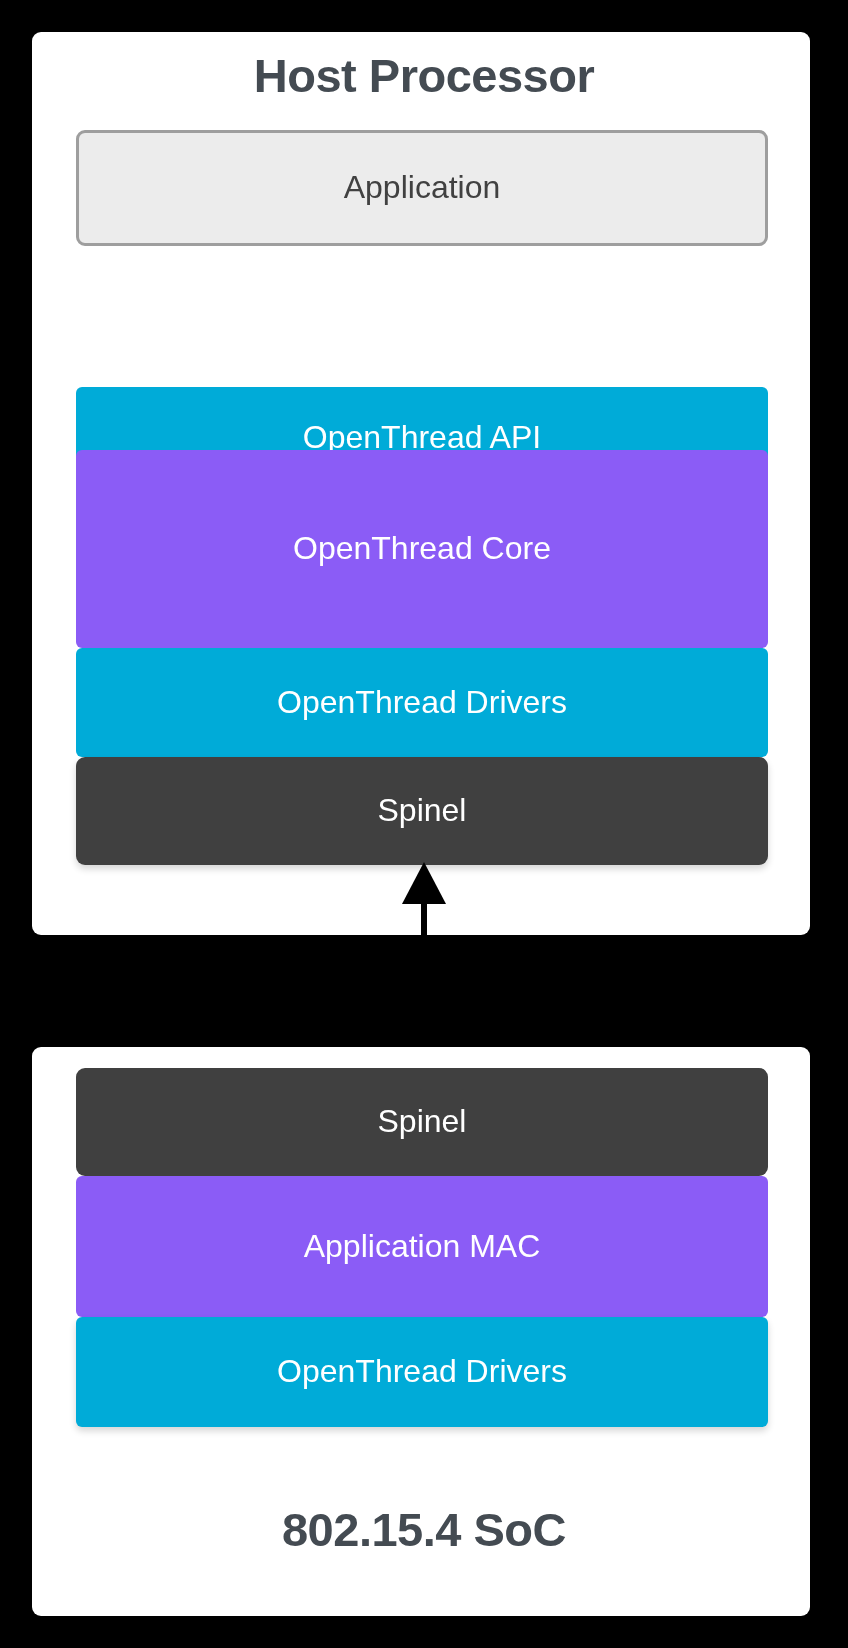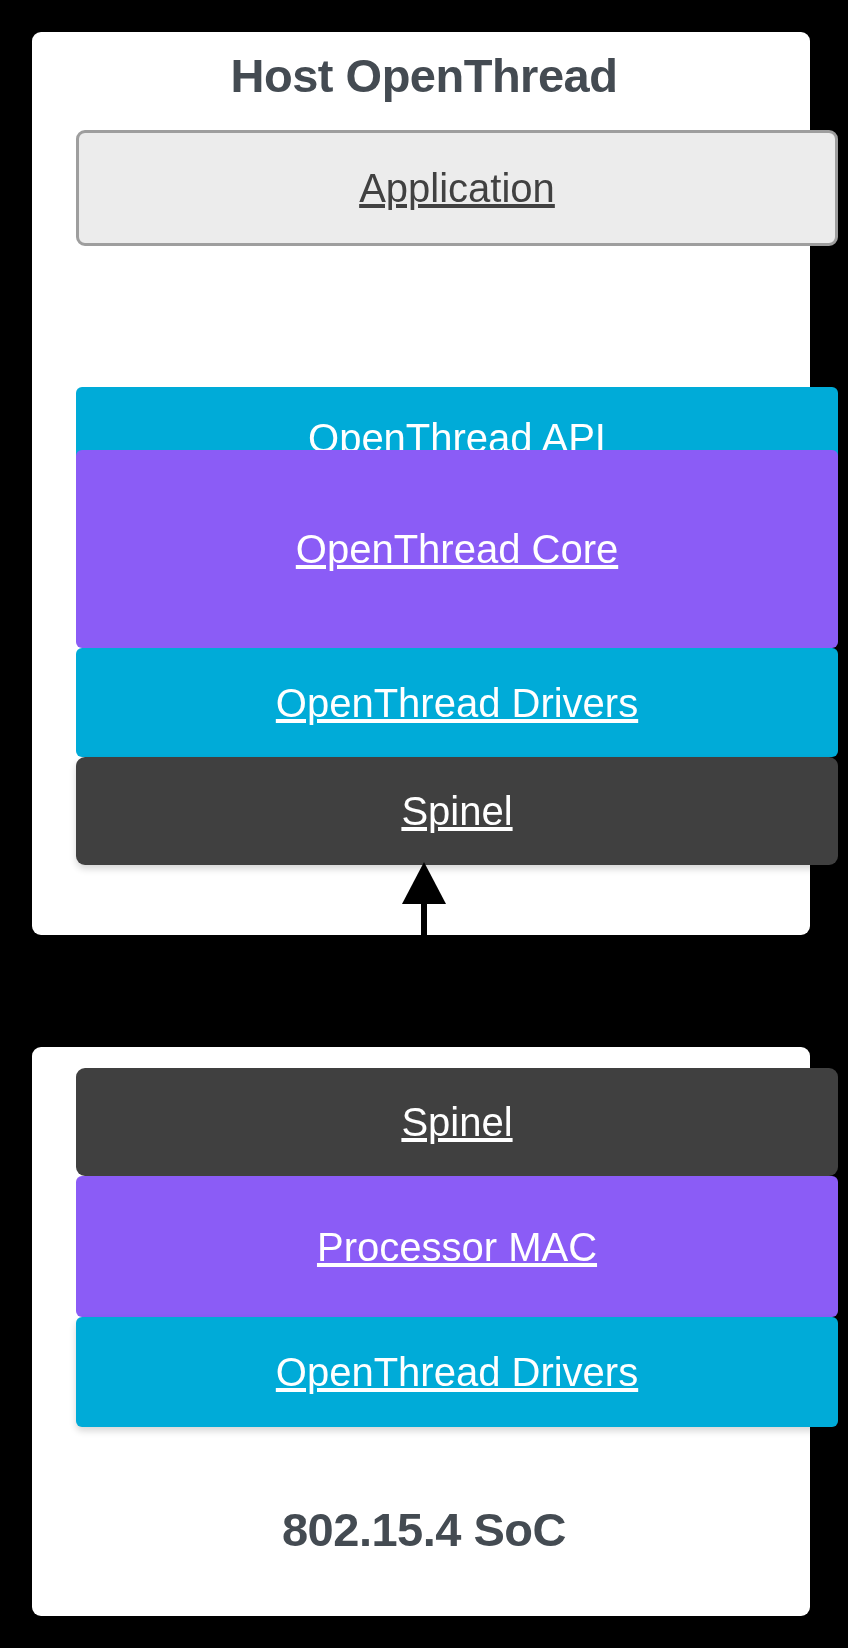--- a/index.html
+++ b/index.html
@@ -56,30 +56,29 @@
     line-height: 1;
     white-space: nowrap;
   }
   #host-title { top: 52px; }
   #soc-title  { top: 1506px; }
 
   
   .block {
     position: absolute;
     left: 76px;
-    width: 762px;
+    width: 692px;
     box-sizing: border-box;
     display: flex;
     align-items: center;
     justify-content: center;
     text-align: center;
-    font-size: 40px;
+    font-size: 32px;
     line-height: 1.05;
     white-space: nowrap;
-    text-decoration: underline;
   }
   .block-label {
     display: block;
   }
 
   
   .block.gray {
     background: #ececec;
     border: 3px solid #9e9e9e;
     color: #414141;
@@ -130,21 +129,21 @@
     pointer-events: none;
   }
 </style>
 </head>
 <body>
 
 <div id="canvas">
 
   <div class="panel" id="panel-host"></div>
 
-  <div class="panel-title" id="host-title">Host OpenThread</div>
+  <div class="panel-title" id="host-title">Host Processor</div>
 
   <div class="block gray" id="blk-application">
     <span class="block-label">Application</span>
   </div>
 
 
   <div class="block cyan" id="blk-ot-api">
     <span class="block-label">OpenThread API</span>
   </div>
 
@@ -169,21 +168,21 @@
     <polygon points="58,202 36,160 80,160" fill="#000000"></polygon>
   </svg>
 
   <div class="panel" id="panel-soc"></div>
 
   <div class="block red" id="blk-spinel-soc">
     <span class="block-label">Spinel</span>
   </div>
 
   <div class="block navy" id="blk-ot-mac">
-    <span class="block-label">Processor MAC</span>
+    <span class="block-label">Application MAC</span>
   </div>
 
   <div class="block cyan shadow-bottom" id="blk-ot-drivers-2">
     <span class="block-label">OpenThread Drivers</span>
   </div>
 
   <div class="panel-title" id="soc-title">802.15.4 SoC</div>
 
 </div>
 

